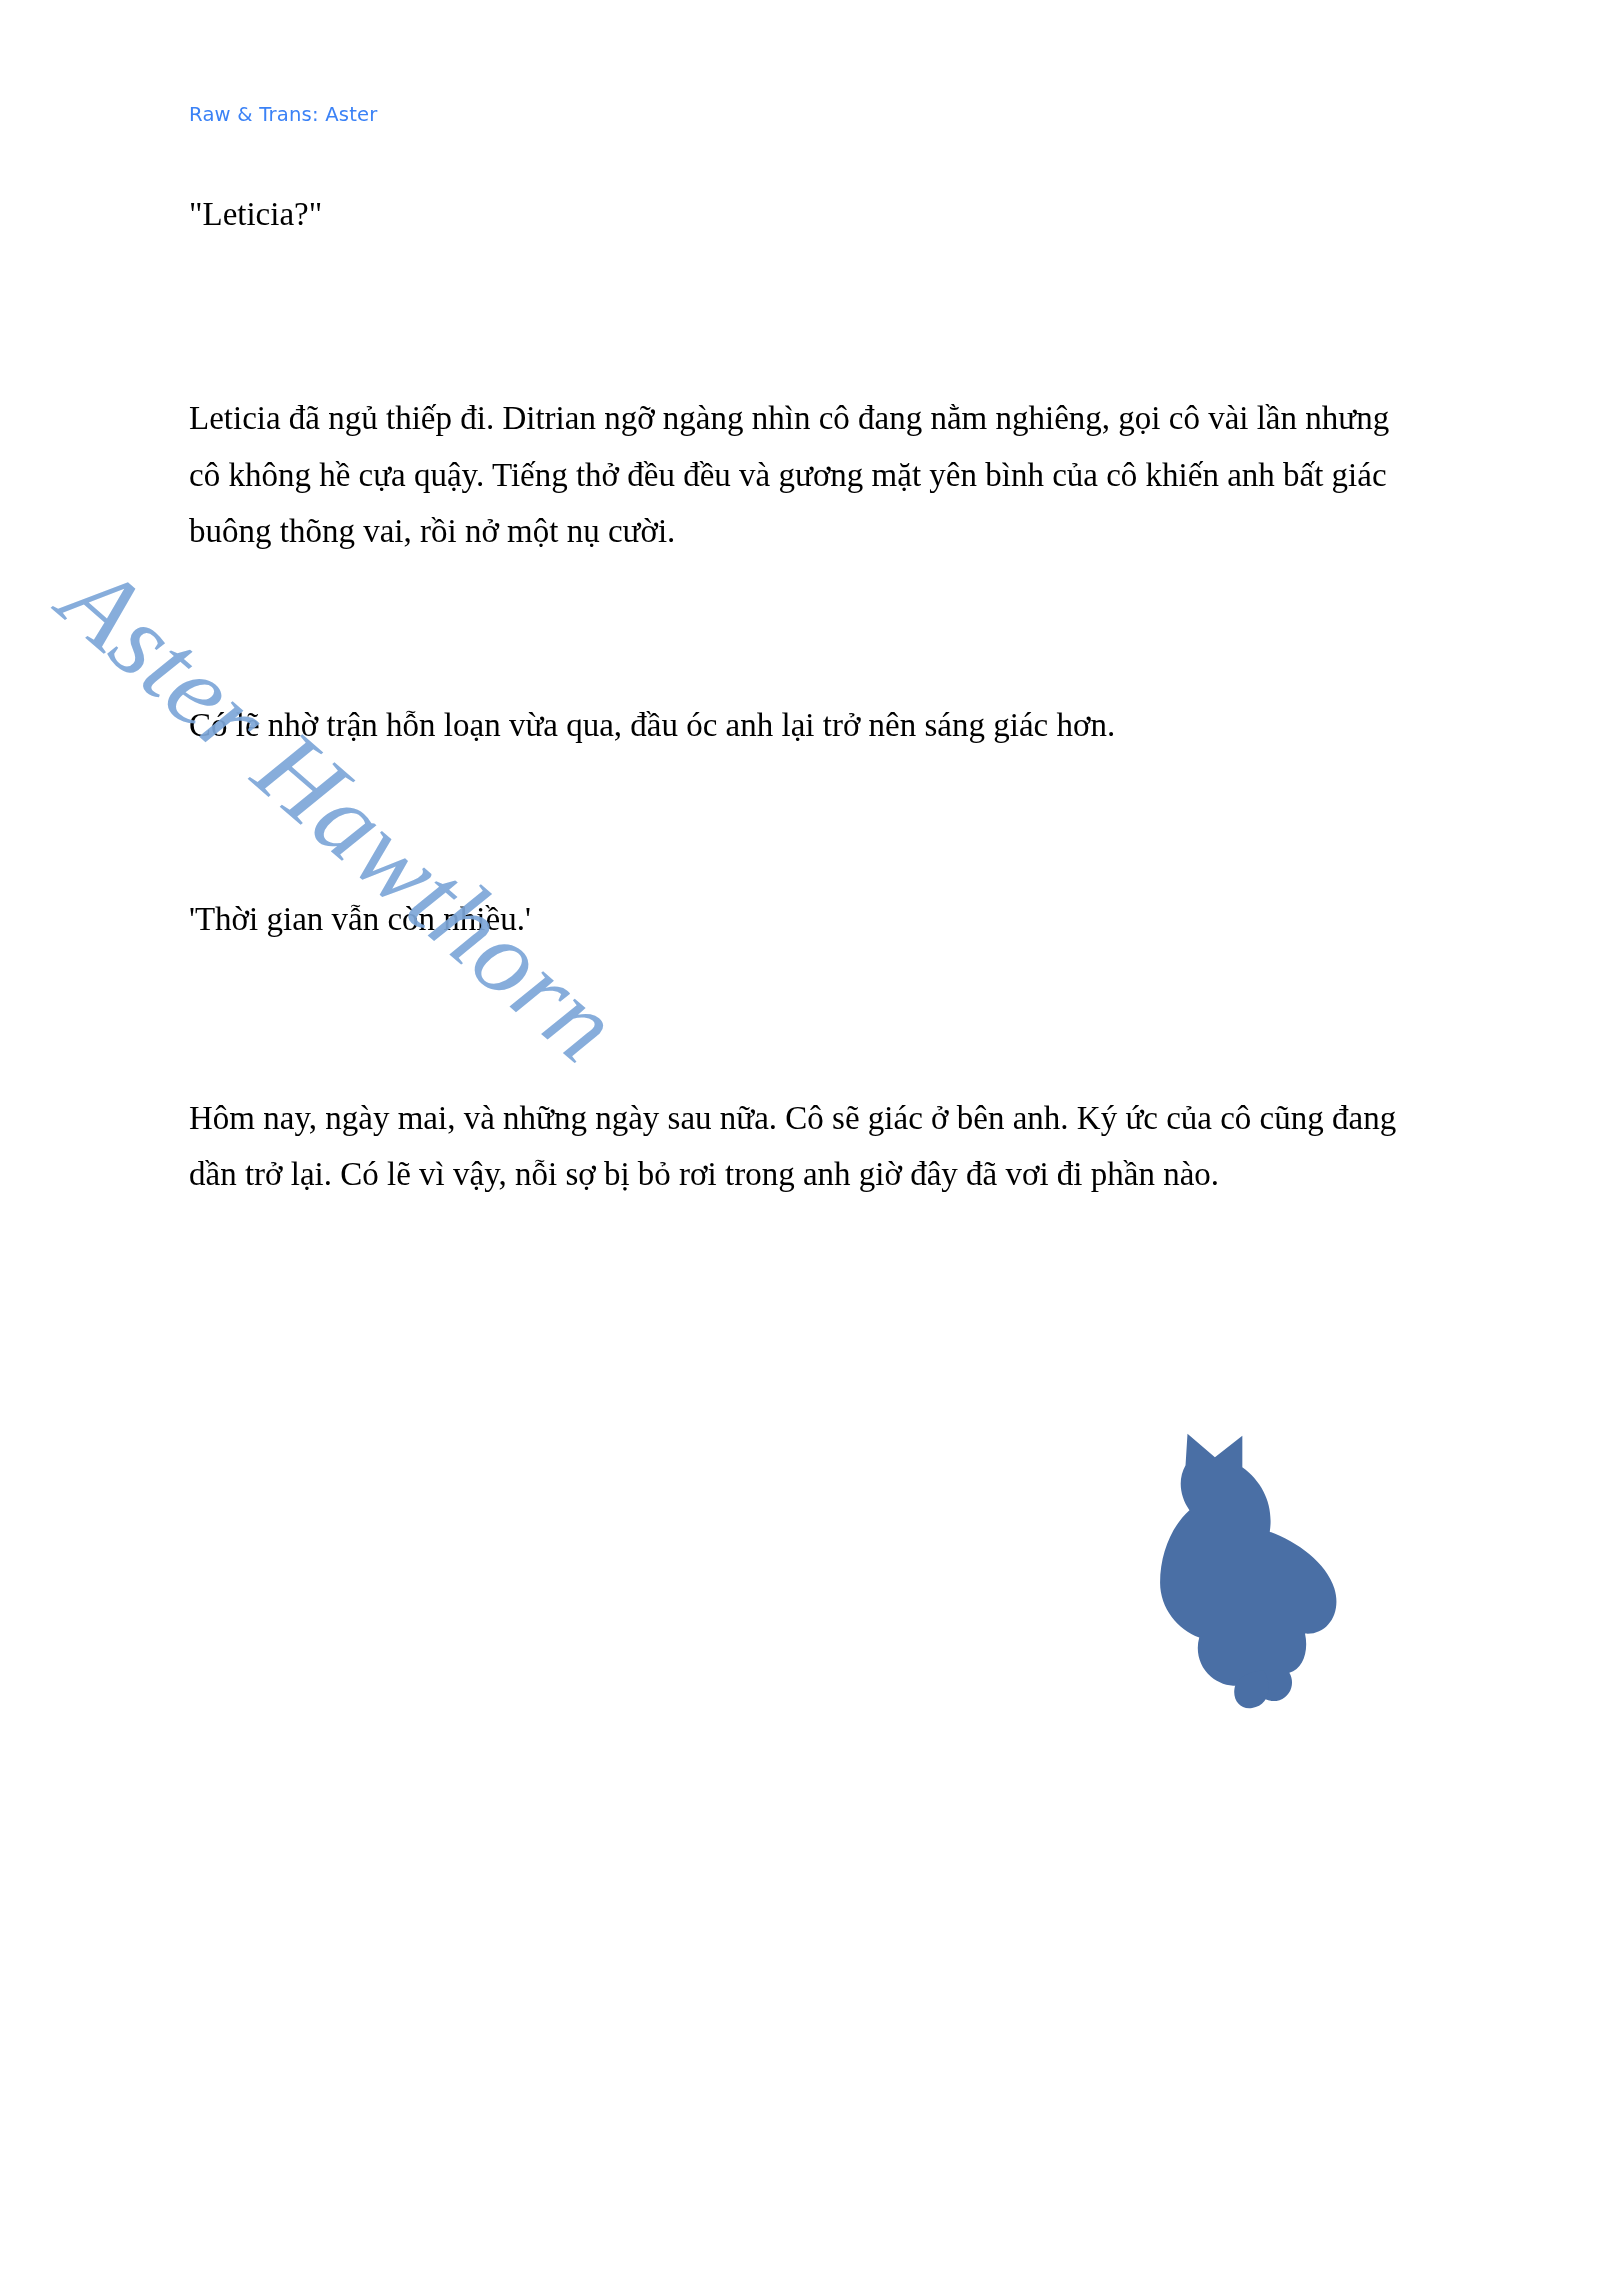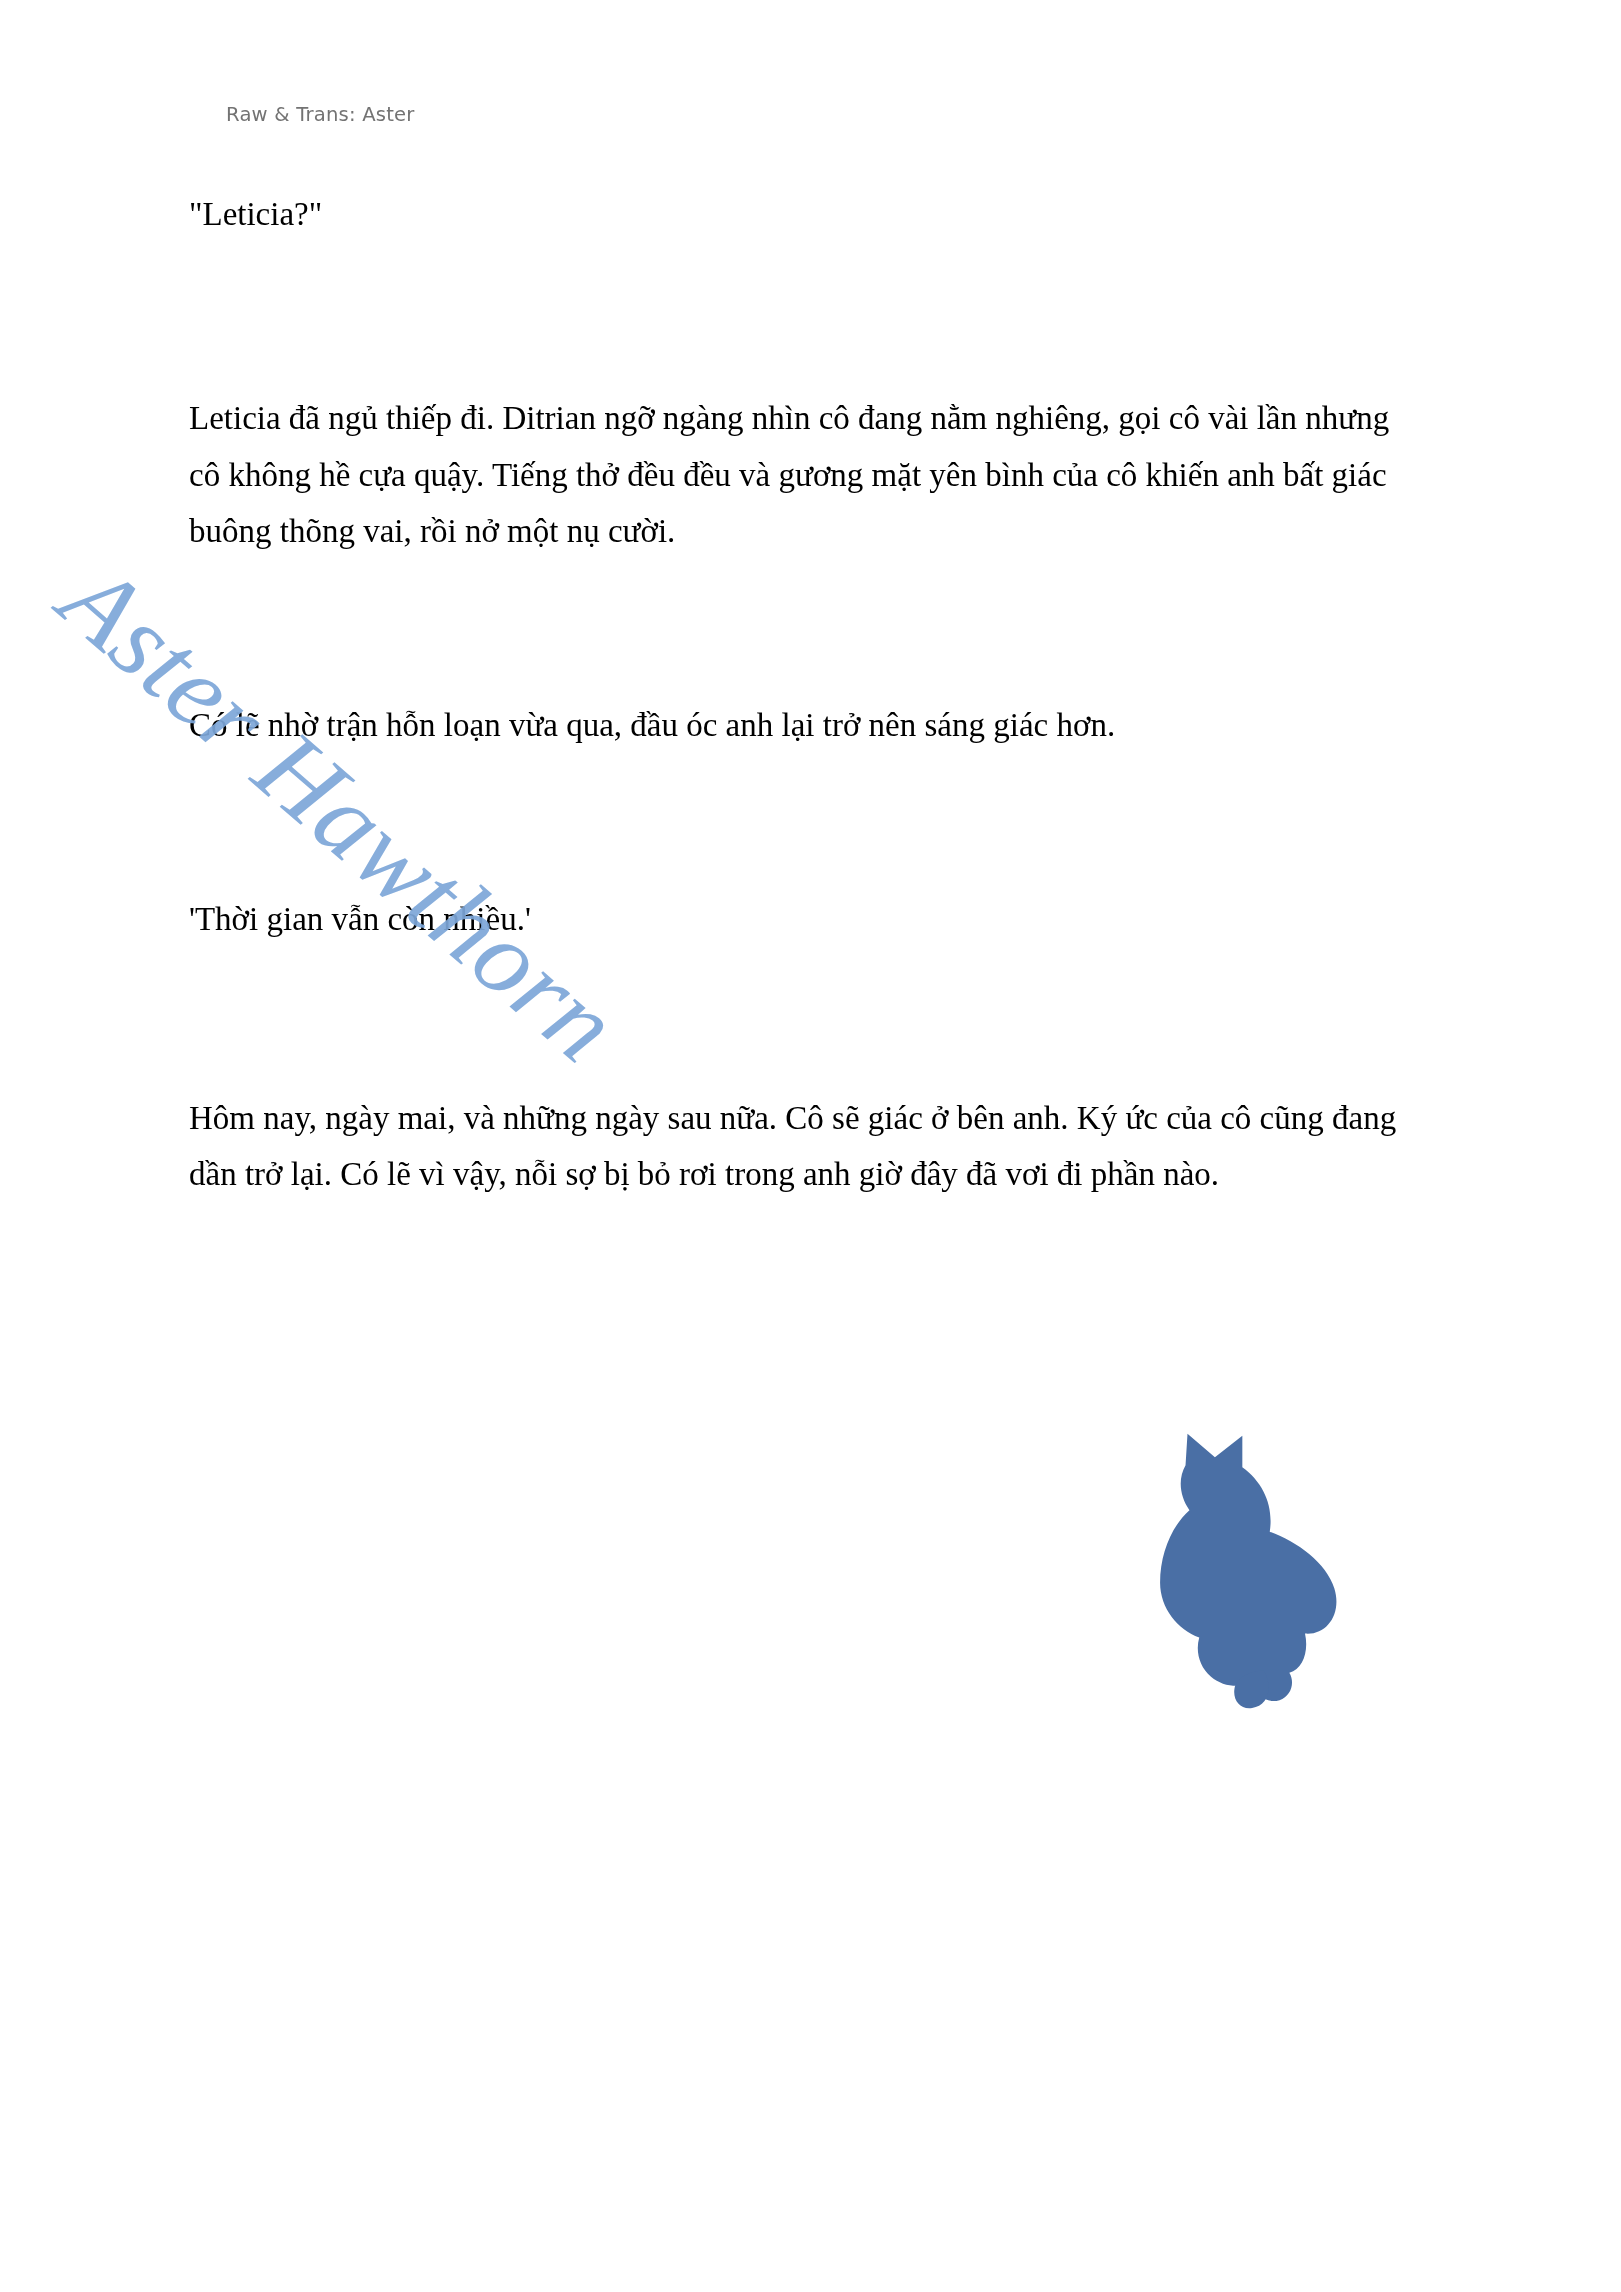--- a/index.html
+++ b/index.html
@@ -20,23 +20,22 @@
     inset: 0;
     background: #ffffff;
   }
 
   .header-note {
     position: absolute;
     left: 189px;
     top: 103px;
     font-family: "DejaVu Sans", sans-serif;
     font-size: 19.6px;
-    color: #737373;
+    color: #3b82f6;
     letter-spacing: 0.2px;
-    margin-left: 37px;
   }
 
   .content {
     position: absolute;
     left: 189px;
     top: 186px;
     width: 1245px;
   }
 
   .para {

